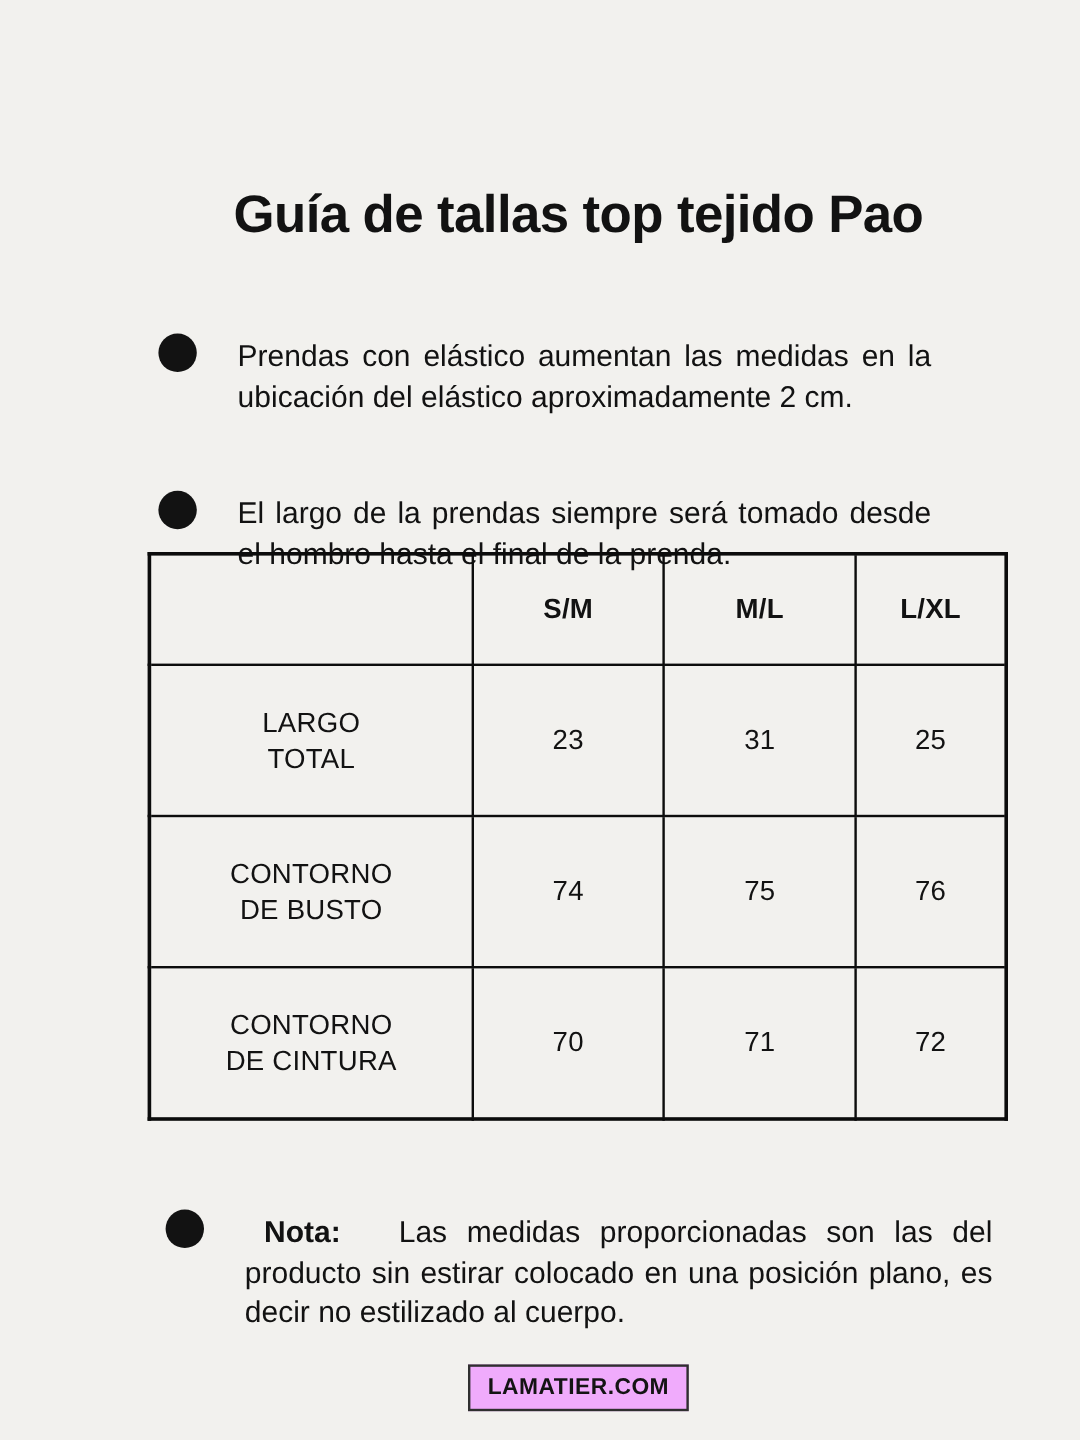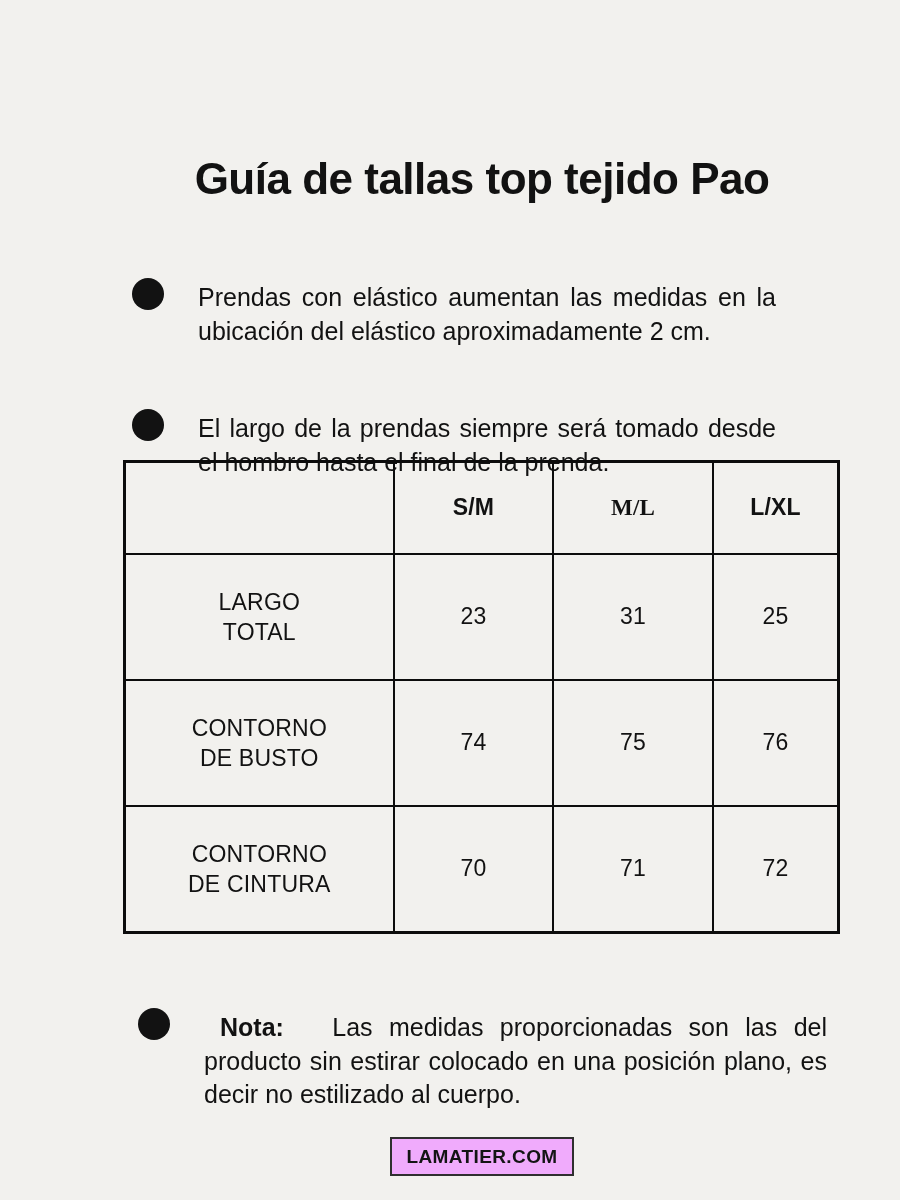--- a/index.html
+++ b/index.html
@@ -70,21 +70,21 @@
   .size-table td {
     border: 2px solid #0c0c0c;
     text-align: center;
     vertical-align: middle;
     font-size: 23px;
     font-weight: 500;
     letter-spacing: 0.2px;
   }
   .col-label  { width: 268px; }
   .col-size-1 { width: 159px; }
-  .col-size-2 { width: 159px; font-family: Liberation Serif, serif; }
+  .col-size-2 { width: 159px; }
   .col-size-3 { width: 125px; }
   .header-row td { height: 92px; font-weight: 600; margin-left: 44px; }
   .data-row td   { height: 91px; }
   .label-wrap {
     max-width: 190px;
     margin: 0 auto;
     line-height: 30px;
   }
 
   

